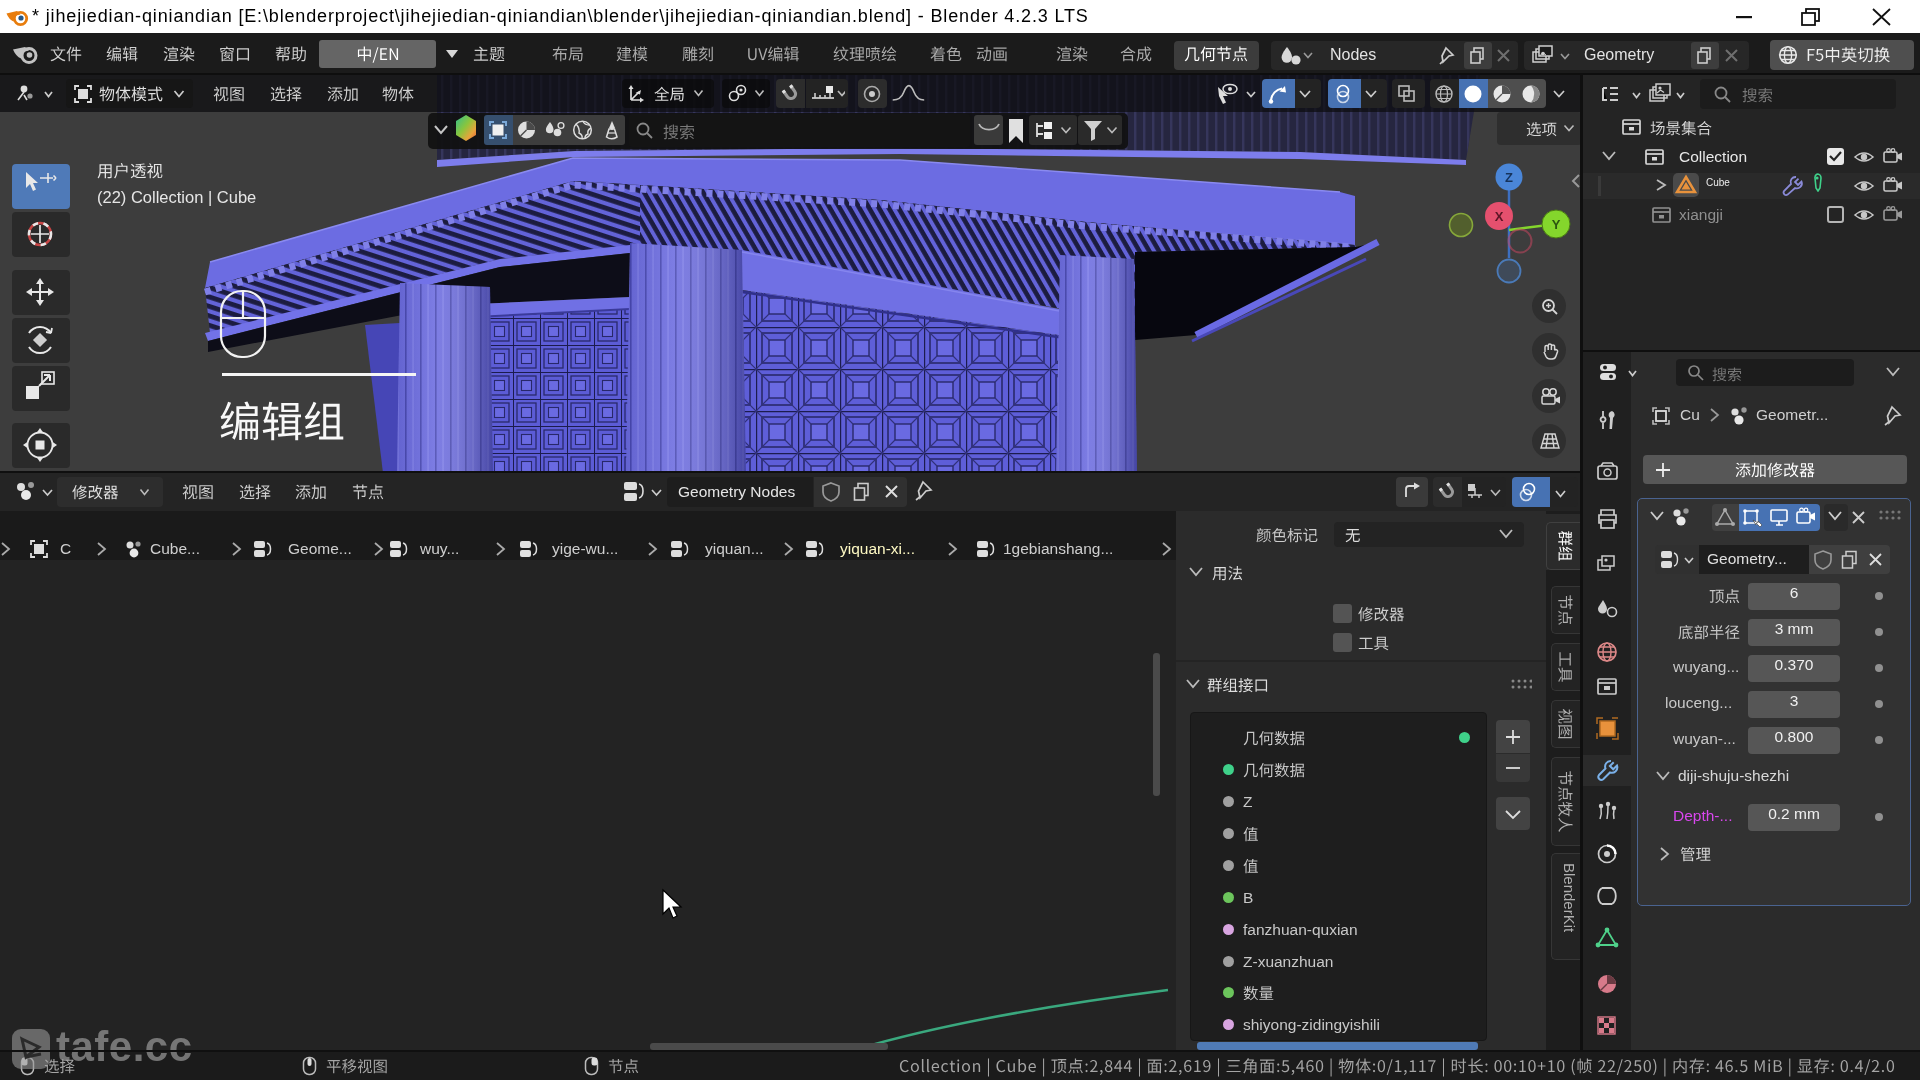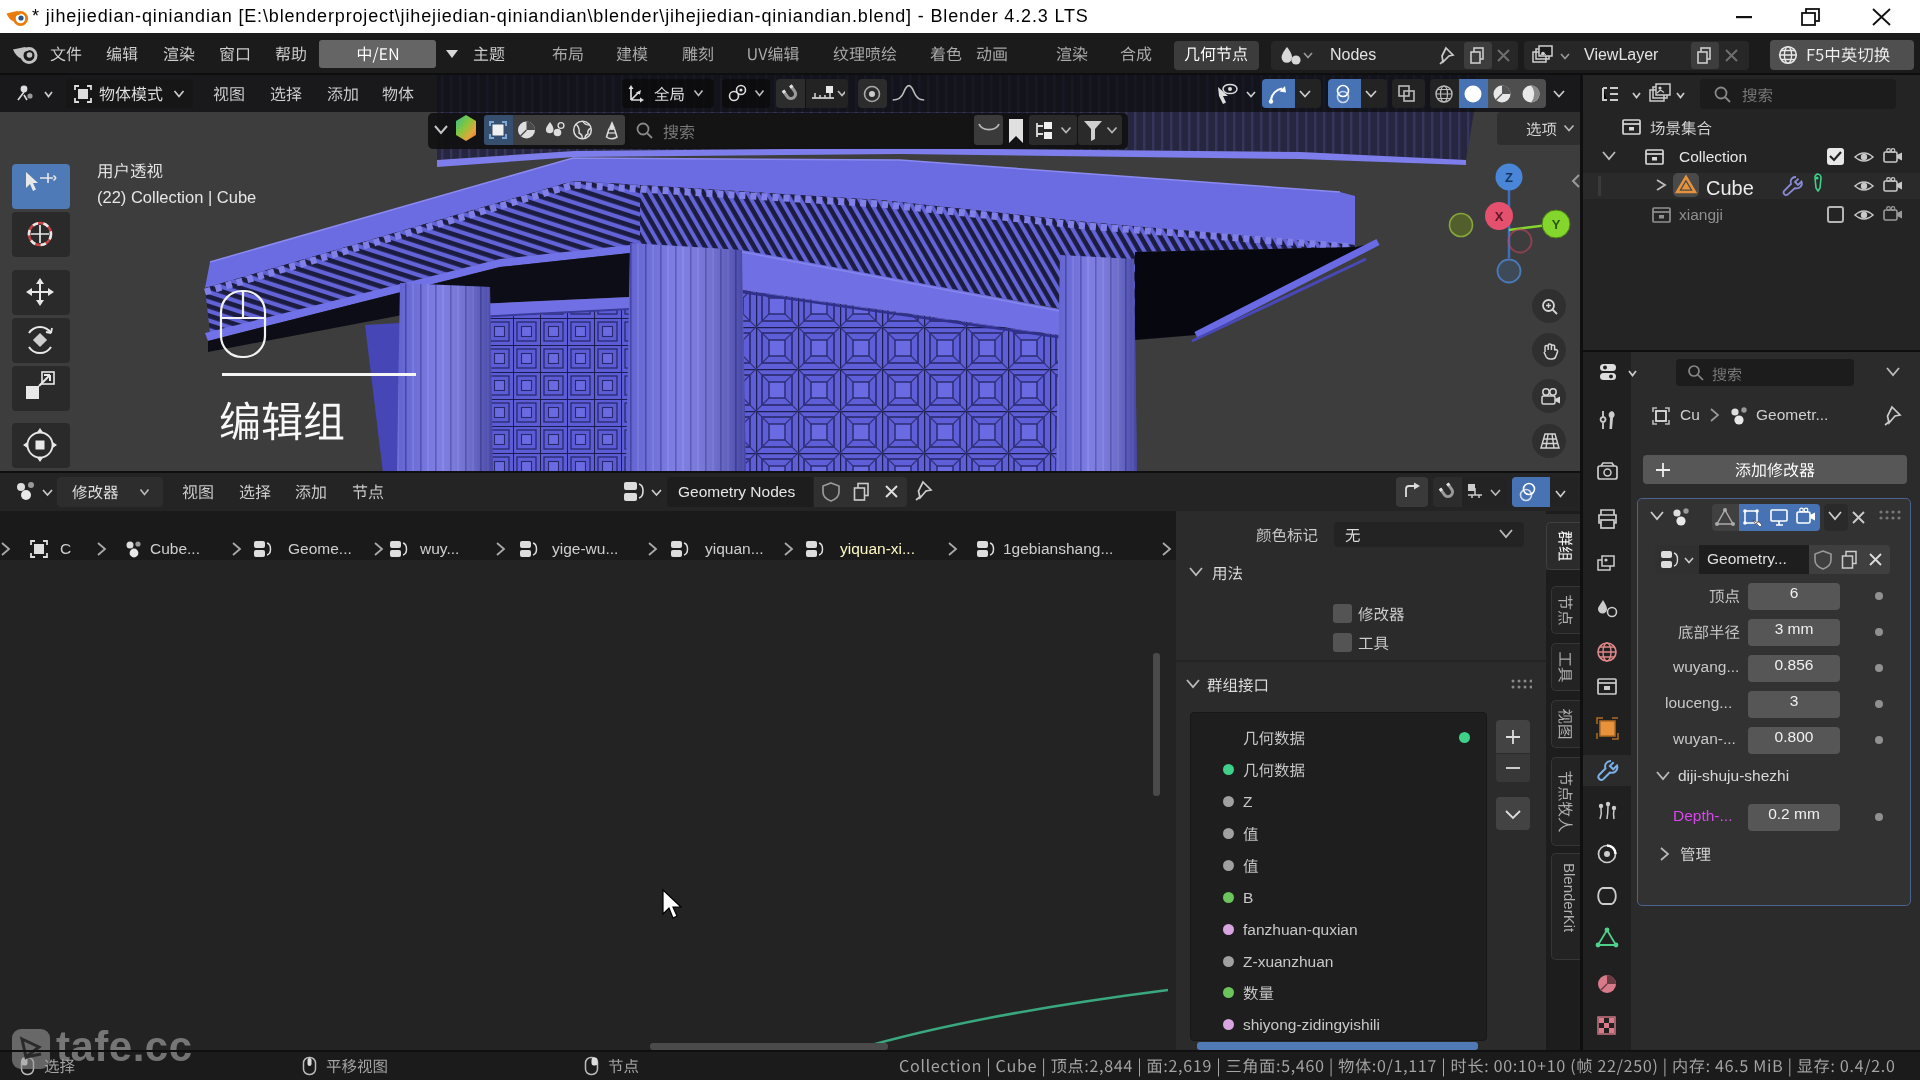--- a/index.html
+++ b/index.html
@@ -56,21 +56,21 @@
   </svg>
 <div style="position:absolute;left:1524px;top:41px;width:225px;height:29px;background:#272727;border-radius:4px"></div>
 <svg style="position:absolute;left:1530px;top:44px" width="40" height="24" viewBox="0 0 40 24">
 <rect x="3" y="8" width="13" height="10" fill="none" stroke="#d0d0d0" stroke-width="1.5"></rect>
 <rect x="6" y="5" width="13" height="10" fill="none" stroke="#d0d0d0" stroke-width="1.5"></rect>
 <rect x="9" y="2" width="13" height="10" fill="#1b1b1b" stroke="#d0d0d0" stroke-width="1.5"></rect>
 <circle cx="13" cy="9.5" r="1.8" fill="#d0d0d0"></circle>
     <path d="M10,11.5 l3,-2.5 3,2" stroke="#d0d0d0" fill="none"></path>
 <path d="M31,10 L35,14.5 L39,10" stroke="#999" stroke-width="1.6" fill="none"></path>
 </svg>
-<div style="position:absolute;left:1584px;top:46px;font-size:16px;color:#e3e3e3;font-weight:400;white-space:pre;">ViewLayer</div>
+<div style="position:absolute;left:1584px;top:46px;font-size:16px;color:#e3e3e3;font-weight:400;white-space:pre;">Geometry</div>
 <div style="position:absolute;left:1691px;top:42px;width:28px;height:27px;background:#3d3d3d;border-radius:3px"></div>
 <svg style="position:absolute;left:1694px;top:45px" width="22" height="22" viewBox="0 0 22 22">
     <rect x="7" y="3" width="9" height="11" fill="none" stroke="#ccc" stroke-width="1.6"></rect>
     <rect x="4" y="7" width="9" height="11" fill="#3d3d3d" stroke="#ccc" stroke-width="1.6"></rect>
   </svg>
 <svg style="position:absolute;left:1722px;top:46px" width="20" height="20" viewBox="0 0 20 20">
     <path d="M4,4 L15,15 M15,4 L4,15" stroke="#6f6f6f" stroke-width="2"></path>
   </svg>
 <div style="position:absolute;left:1770px;top:40px;width:144px;height:30px;background:#4f4f4f;border-radius:4px"></div>
 <svg style="position:absolute;left:1777px;top:44px" width="23" height="23" viewBox="0 0 23 23">
@@ -690,21 +690,21 @@
 <div style="position:absolute;left:1582px;top:173px;width:338px;height:26px;background:#2a2a2a"></div>
 <div style="position:absolute;left:1598px;top:176px;width:3px;height:20px;background:#3a3a3a"></div>
 <svg style="position:absolute;left:1653px;top:177px" width="16" height="16" viewBox="0 0 16 16">
     <path d="M4,3 L12,8 L4,13" fill="none" stroke="#bbb" stroke-width="1.8"></path>
   </svg>
 <svg style="position:absolute;left:1672px;top:172px" width="28" height="26" viewBox="0 0 28 26">
     <rect x="1" y="1" width="26" height="24" rx="5" fill="#4a4a4a"></rect>
     <path d="M14,5 L23,20 H5 Z" fill="none" stroke="#e8923c" stroke-width="2.5"></path>
     <path d="M14,10 L18.5,17.5 H9.5 Z" fill="#e8923c"></path>
   </svg>
-<div style="position:absolute;left:1706px;top:177px;font-size:20px;color:#ececec;font-weight:400;white-space:pre;">Cube</div>
+<div style="position:absolute;left:1706px;top:177px;font-size:10px;color:#ececec;font-weight:400;white-space:pre;">Cube</div>
 <svg style="position:absolute;left:1780px;top:174px" width="26" height="24" viewBox="0 0 26 24">
     <path d="M16,3 a5,5 0 0 0 -5,7 L4,17 a2.6,2.6 0 0 0 3.6,3.6 L15,14 a5,5 0 0 0 6.5,-6.5 l-3.5,3.5 -3,-3 3.5,-3.4" fill="none" stroke="#8a8ad8" stroke-width="1.8"></path>
   </svg>
 <svg style="position:absolute;left:1809px;top:172px" width="16" height="20" viewBox="0 0 16 20">
     <path d="M8,2 a4,4 0 0 1 4,4 l-1,10 -2,3 -2,-3 -1,-10 a4,4 0 0 1 2,-4" fill="none" stroke="#3fd18a" stroke-width="1.6"></path>
     <circle cx="8" cy="6" r="1.6" fill="#3fd18a"></circle>
   </svg>
 <svg style="position:absolute;left:1853px;top:177px" width="22" height="18" viewBox="0 0 22 18">
     <path d="M2,9 Q11,1 20,9 Q11,17 2,9 Z" fill="none" stroke="#c8c8c8" stroke-width="1.6"></path>
     <circle cx="11" cy="9" r="3.2" fill="#c8c8c8"></circle>
@@ -933,21 +933,21 @@
 <div style="position:absolute;left:0px;top:0px;font-size:0.1px;color:#000;font-weight:400;white-space:pre;"></div>
 <div style="position:absolute;left:1748px;top:584px;width:92px;text-align:center;font-size:15.5px;color:#f0f0f0">6</div>
 <div style="position:absolute;left:1875px;top:592px;width:8px;height:8px;border-radius:50%;background:#909090"></div>
 <div style="position:absolute;left:1748px;top:619px;width:92px;height:27px;background:#565656;border-radius:4px"></div>
 <div style="position:absolute;left:0px;top:0px;font-size:0.1px;color:#000;font-weight:400;white-space:pre;"></div>
 <div style="position:absolute;left:1748px;top:620px;width:92px;text-align:center;font-size:15.5px;color:#f0f0f0">3 mm</div>
 <div style="position:absolute;left:1875px;top:628px;width:8px;height:8px;border-radius:50%;background:#909090"></div>
 <div style="position:absolute;left:1673px;top:658px;font-size:15.5px;color:#c8c8c8;font-weight:400;white-space:pre;">wuyang...</div>
 <div style="position:absolute;left:1748px;top:655px;width:92px;height:27px;background:#565656;border-radius:4px"></div>
 <div style="position:absolute;left:0px;top:0px;font-size:0.1px;color:#000;font-weight:400;white-space:pre;"></div>
-<div style="position:absolute;left:1748px;top:656px;width:92px;text-align:center;font-size:15.5px;color:#f0f0f0">0.856</div>
+<div style="position:absolute;left:1748px;top:656px;width:92px;text-align:center;font-size:15.5px;color:#f0f0f0">0.370</div>
 <div style="position:absolute;left:1875px;top:664px;width:8px;height:8px;border-radius:50%;background:#909090"></div>
 <div style="position:absolute;left:1665px;top:694px;font-size:15.5px;color:#c8c8c8;font-weight:400;white-space:pre;">louceng...</div>
 <div style="position:absolute;left:1748px;top:691px;width:92px;height:27px;background:#565656;border-radius:4px"></div>
 <div style="position:absolute;left:0px;top:0px;font-size:0.1px;color:#000;font-weight:400;white-space:pre;"></div>
 <div style="position:absolute;left:1748px;top:692px;width:92px;text-align:center;font-size:15.5px;color:#f0f0f0">3</div>
 <div style="position:absolute;left:1875px;top:700px;width:8px;height:8px;border-radius:50%;background:#909090"></div>
 <div style="position:absolute;left:1673px;top:730px;font-size:15.5px;color:#c8c8c8;font-weight:400;white-space:pre;">wuyan-...</div>
 <div style="position:absolute;left:1748px;top:727px;width:92px;height:27px;background:#565656;border-radius:4px"></div>
 <div style="position:absolute;left:0px;top:0px;font-size:0.1px;color:#000;font-weight:400;white-space:pre;"></div>
 <div style="position:absolute;left:1748px;top:728px;width:92px;text-align:center;font-size:15.5px;color:#f0f0f0">0.800</div>

